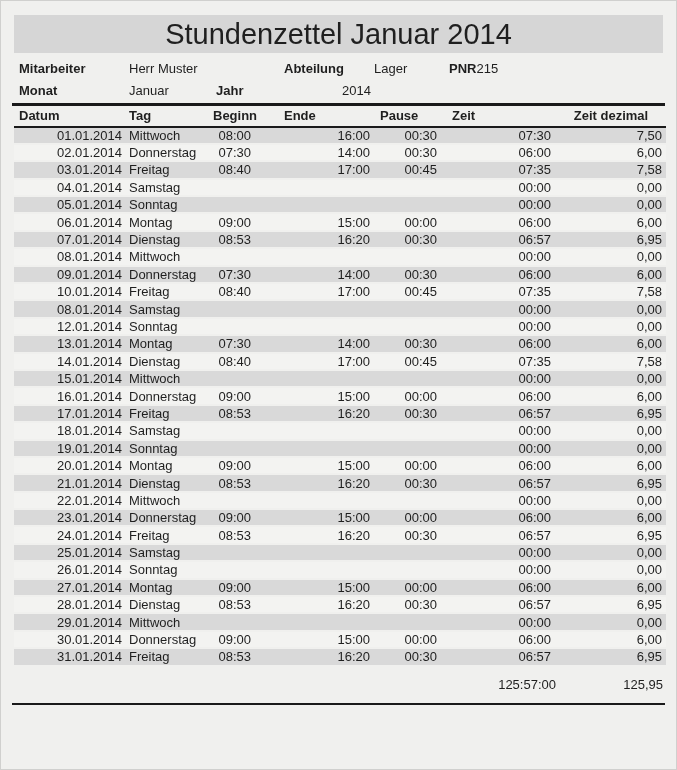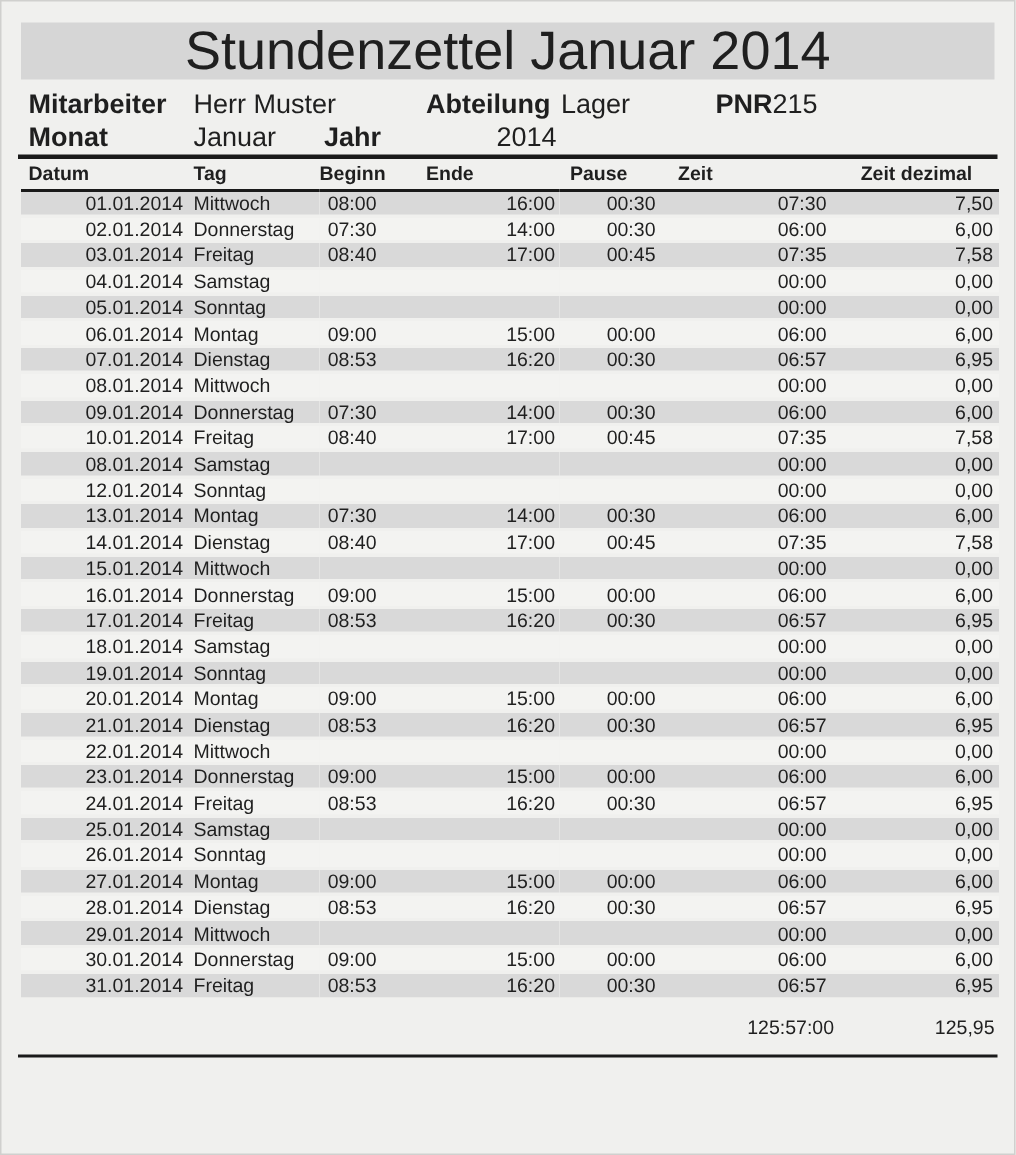--- a/index.html
+++ b/index.html
@@ -18,32 +18,32 @@
     color:var(--text-color);
     border:1px solid #d0d0ce;
     overflow:hidden;
   }
   .page{padding-top:14px;}
   .title-band{
     margin:0 13px;
     height:38px;
     background:var(--band-bg);
     text-align:center;
-    font-size:36px;
+    font-size:29px;
     line-height:38px;
     letter-spacing:0px;
   }
   .info{margin:5px 0 0 0;}
-  .info-row{display:flex;height:22px;line-height:22px;font-size:18px;margin:0 13px;}
+  .info-row{display:flex;height:22px;line-height:22px;font-size:13px;margin:0 13px;}
   .lbl{font-weight:bold;}
   .ir1-l1{width:110px;padding-left:5px;}
   .ir1-v1{width:155px;padding-left:5px;}
   .ir1-l2{width:90px;padding-left:5px;}
   .ir1-v2{width:75px;padding-left:5px;}
-  .ir1-l3{flex:0 0 auto;padding-left:5px;margin-left:28px;}
+  .ir1-l3{flex:0 0 auto;padding-left:5px;}
   .ir1-v3{flex:1 1 auto;text-align:left;padding-right:4px;}
   .ir2-l1{width:110px;padding-left:5px;}
   .ir2-v1{width:87px;padding-left:5px;}
   .ir2-l2{width:45px;padding-left:5px;}
   .ir2-v2{width:115px;text-align:right;}
   .rule-thick{height:2.5px;background:var(--rule-color);margin:1px 11px 0 11px;}
   table{
     table-layout:fixed;
     border-collapse:collapse;
     width:652px;

